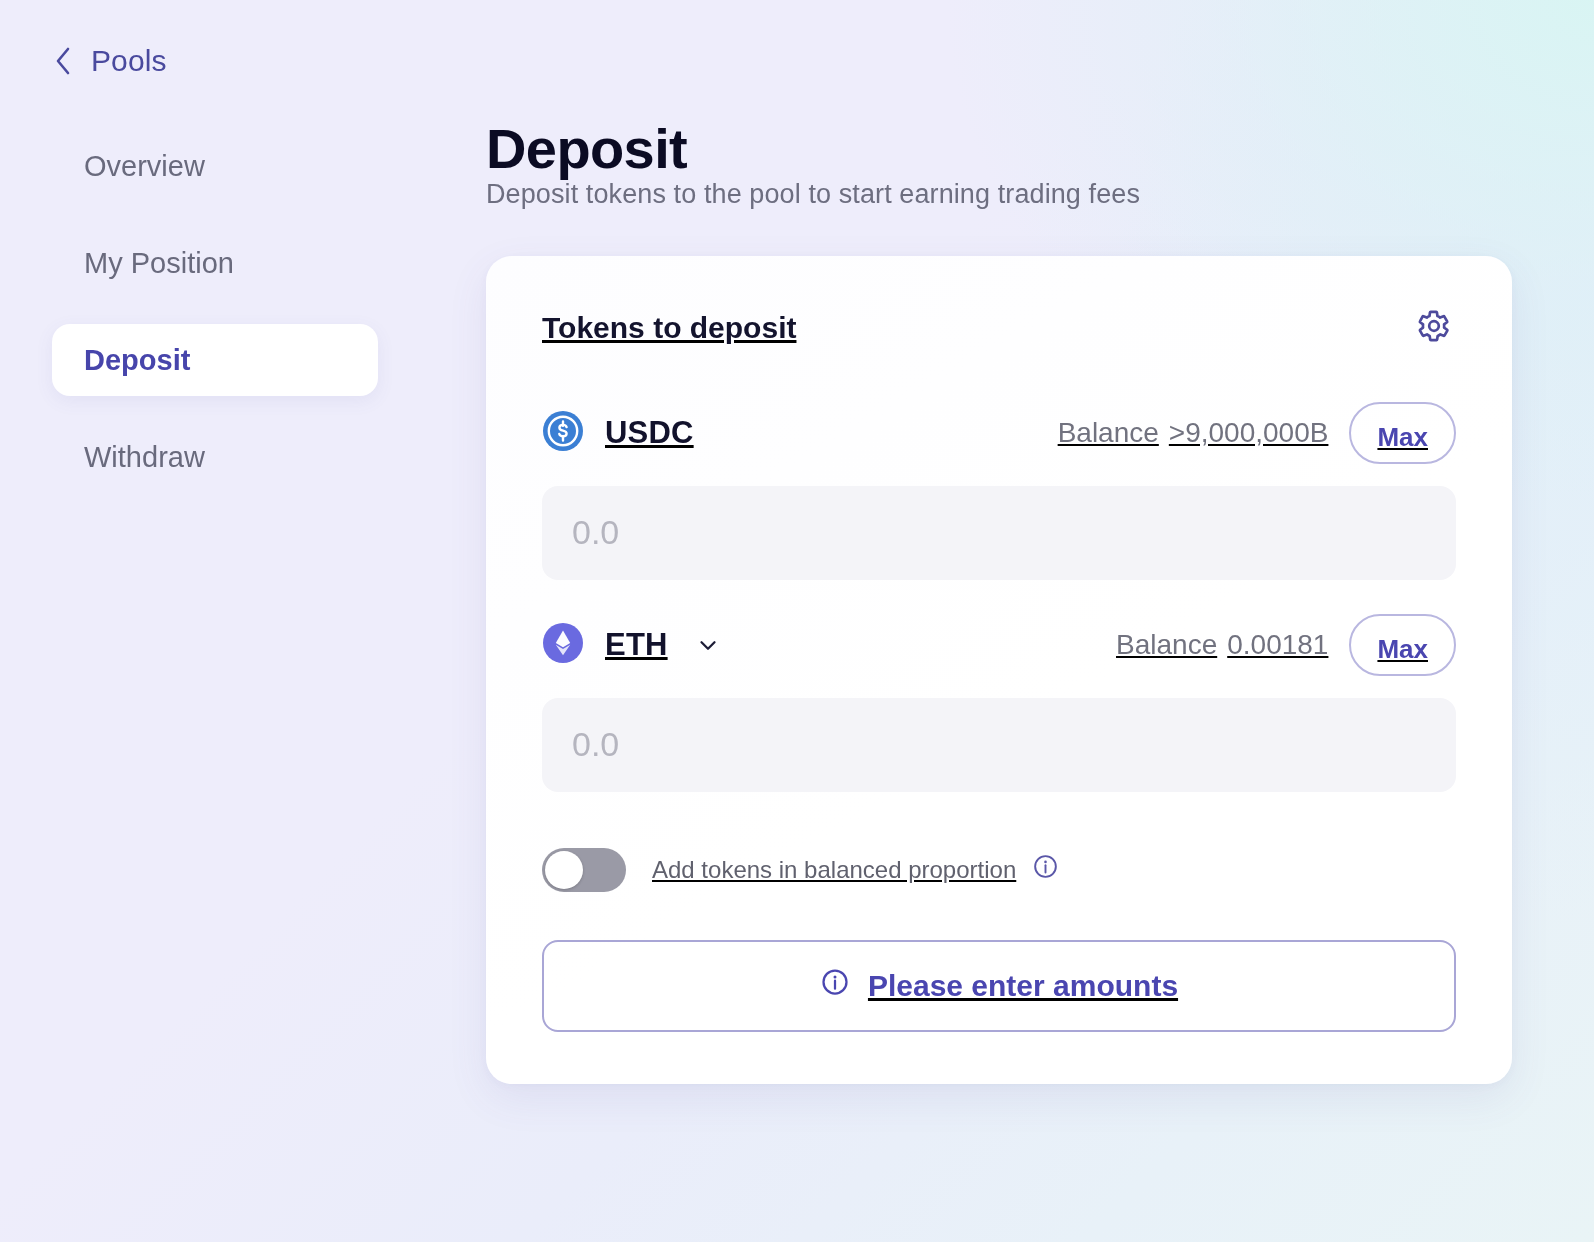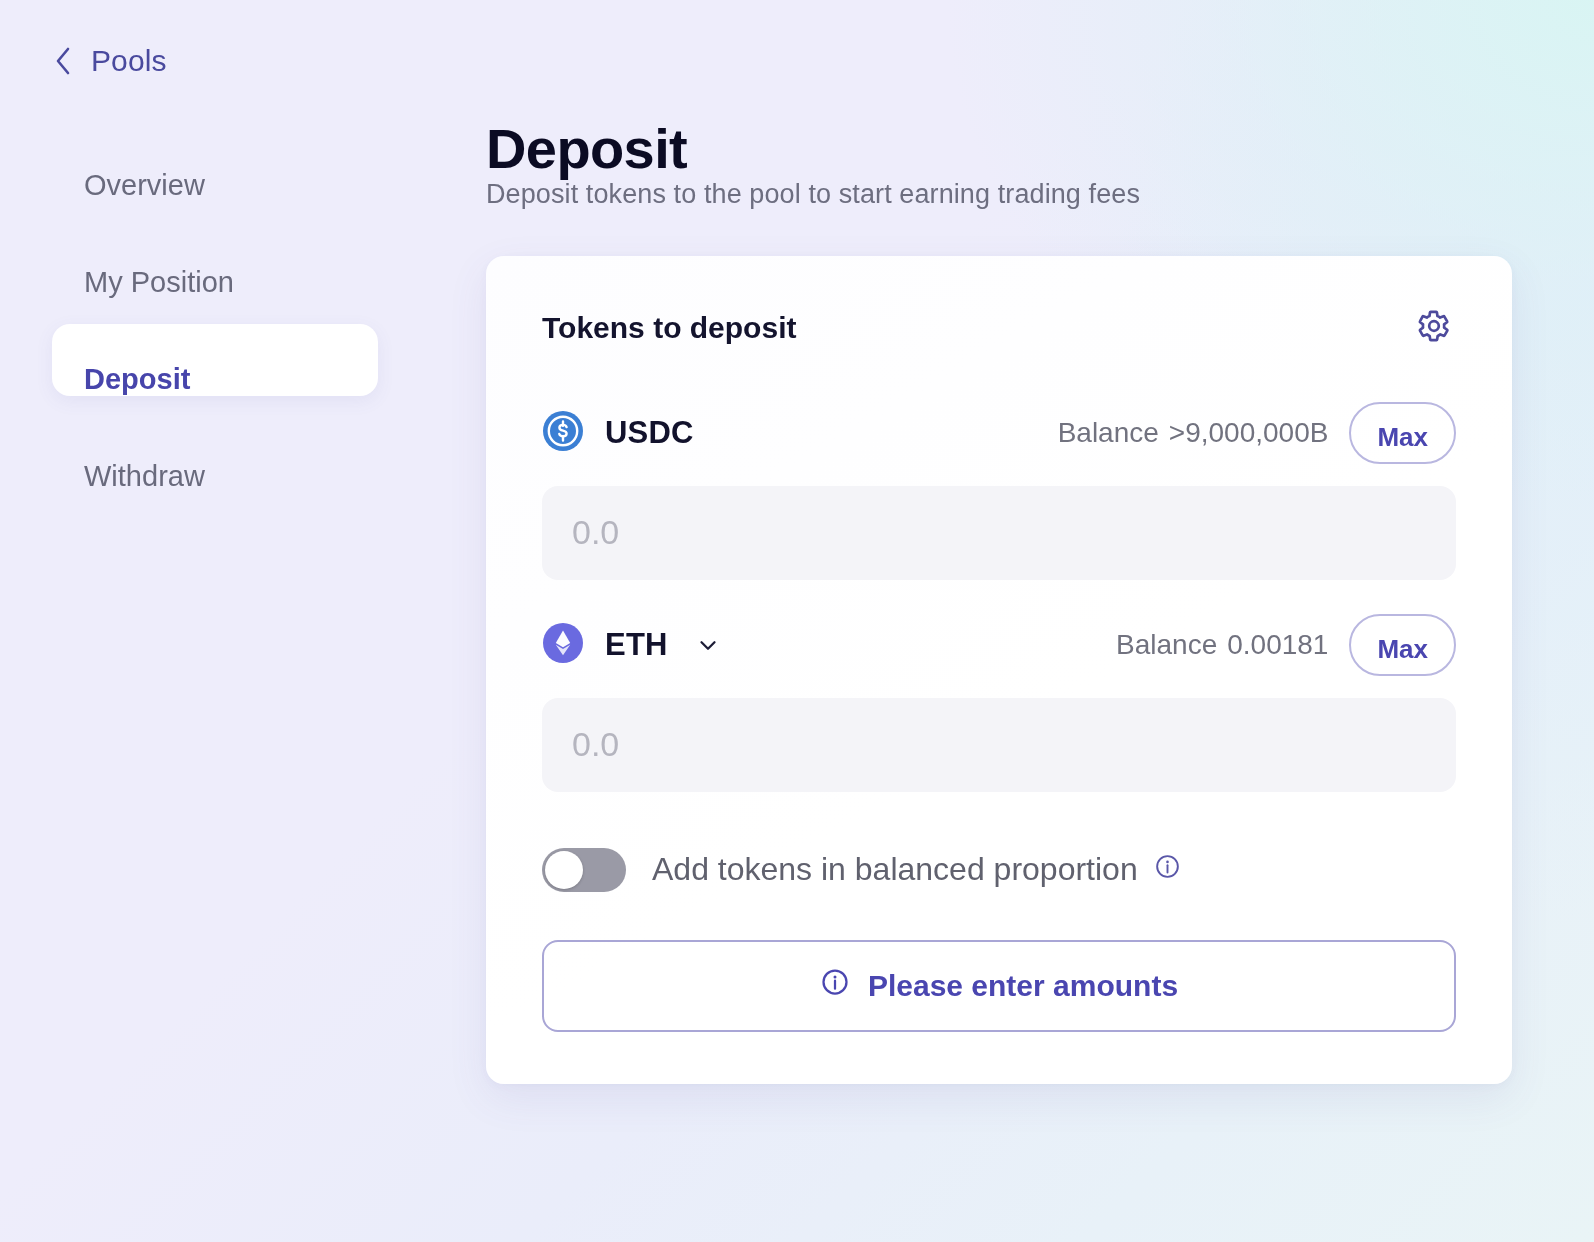--- a/index.html
+++ b/index.html
@@ -47,21 +47,21 @@
     width: 22px;
     height: 30px;
   }
   .back-link .chev svg { display: block; }
   .back-label { letter-spacing: 0.1px; }
 
   .nav { margin-top: 48px; }
 
   .nav-item {
     display: flex;
-    align-items: flex-end;
+    align-items: center;
     height: 72px;
     padding: 0 32px;
     border-radius: 18px;
     font-size: 29px;
     color: #696a7d;
     cursor: pointer;
     width: 326px;
     margin-bottom: 25px;
   }
   .nav-item.active {
@@ -92,23 +92,24 @@
     font-size: 27px;
     color: #6d6e80;
     letter-spacing: 0.1px;
   }
 
   
   .card {
     margin-top: 46px;
     width: 1026px;
     background: linear-gradient(150deg, #fdfdff 0%, #ffffff 55%, #ffffff 100%);
-    border-radius: 18px;
+    border-radius: 26px;
     box-shadow: 0 14px 42px rgba(86, 82, 160, 0.09), 0 2px 8px rgba(86, 82, 160, 0.04);
     padding: 50px 56px 52px 56px;
+    text-decoration: underline;
   }
 
   .card-head {
     display: flex;
     align-items: center;
     justify-content: space-between;
     margin-bottom: 52px;
   }
   .card-title {
     font-size: 30px;
@@ -207,21 +208,21 @@
   }
   .switch .knob {
     position: absolute;
     top: 3px; left: 3px;
     width: 38px; height: 38px;
     border-radius: 50%;
     background: #ffffff;
     box-shadow: 0 1px 3px rgba(0,0,0,0.2);
   }
   .toggle-label {
-    font-size: 32px;
+    font-size: 24px;
     color: #60616e;
     display: flex;
     align-items: center;
     gap: 16px;
   }
 
   
   .cta {
     width: 100%;
     height: 92px;

